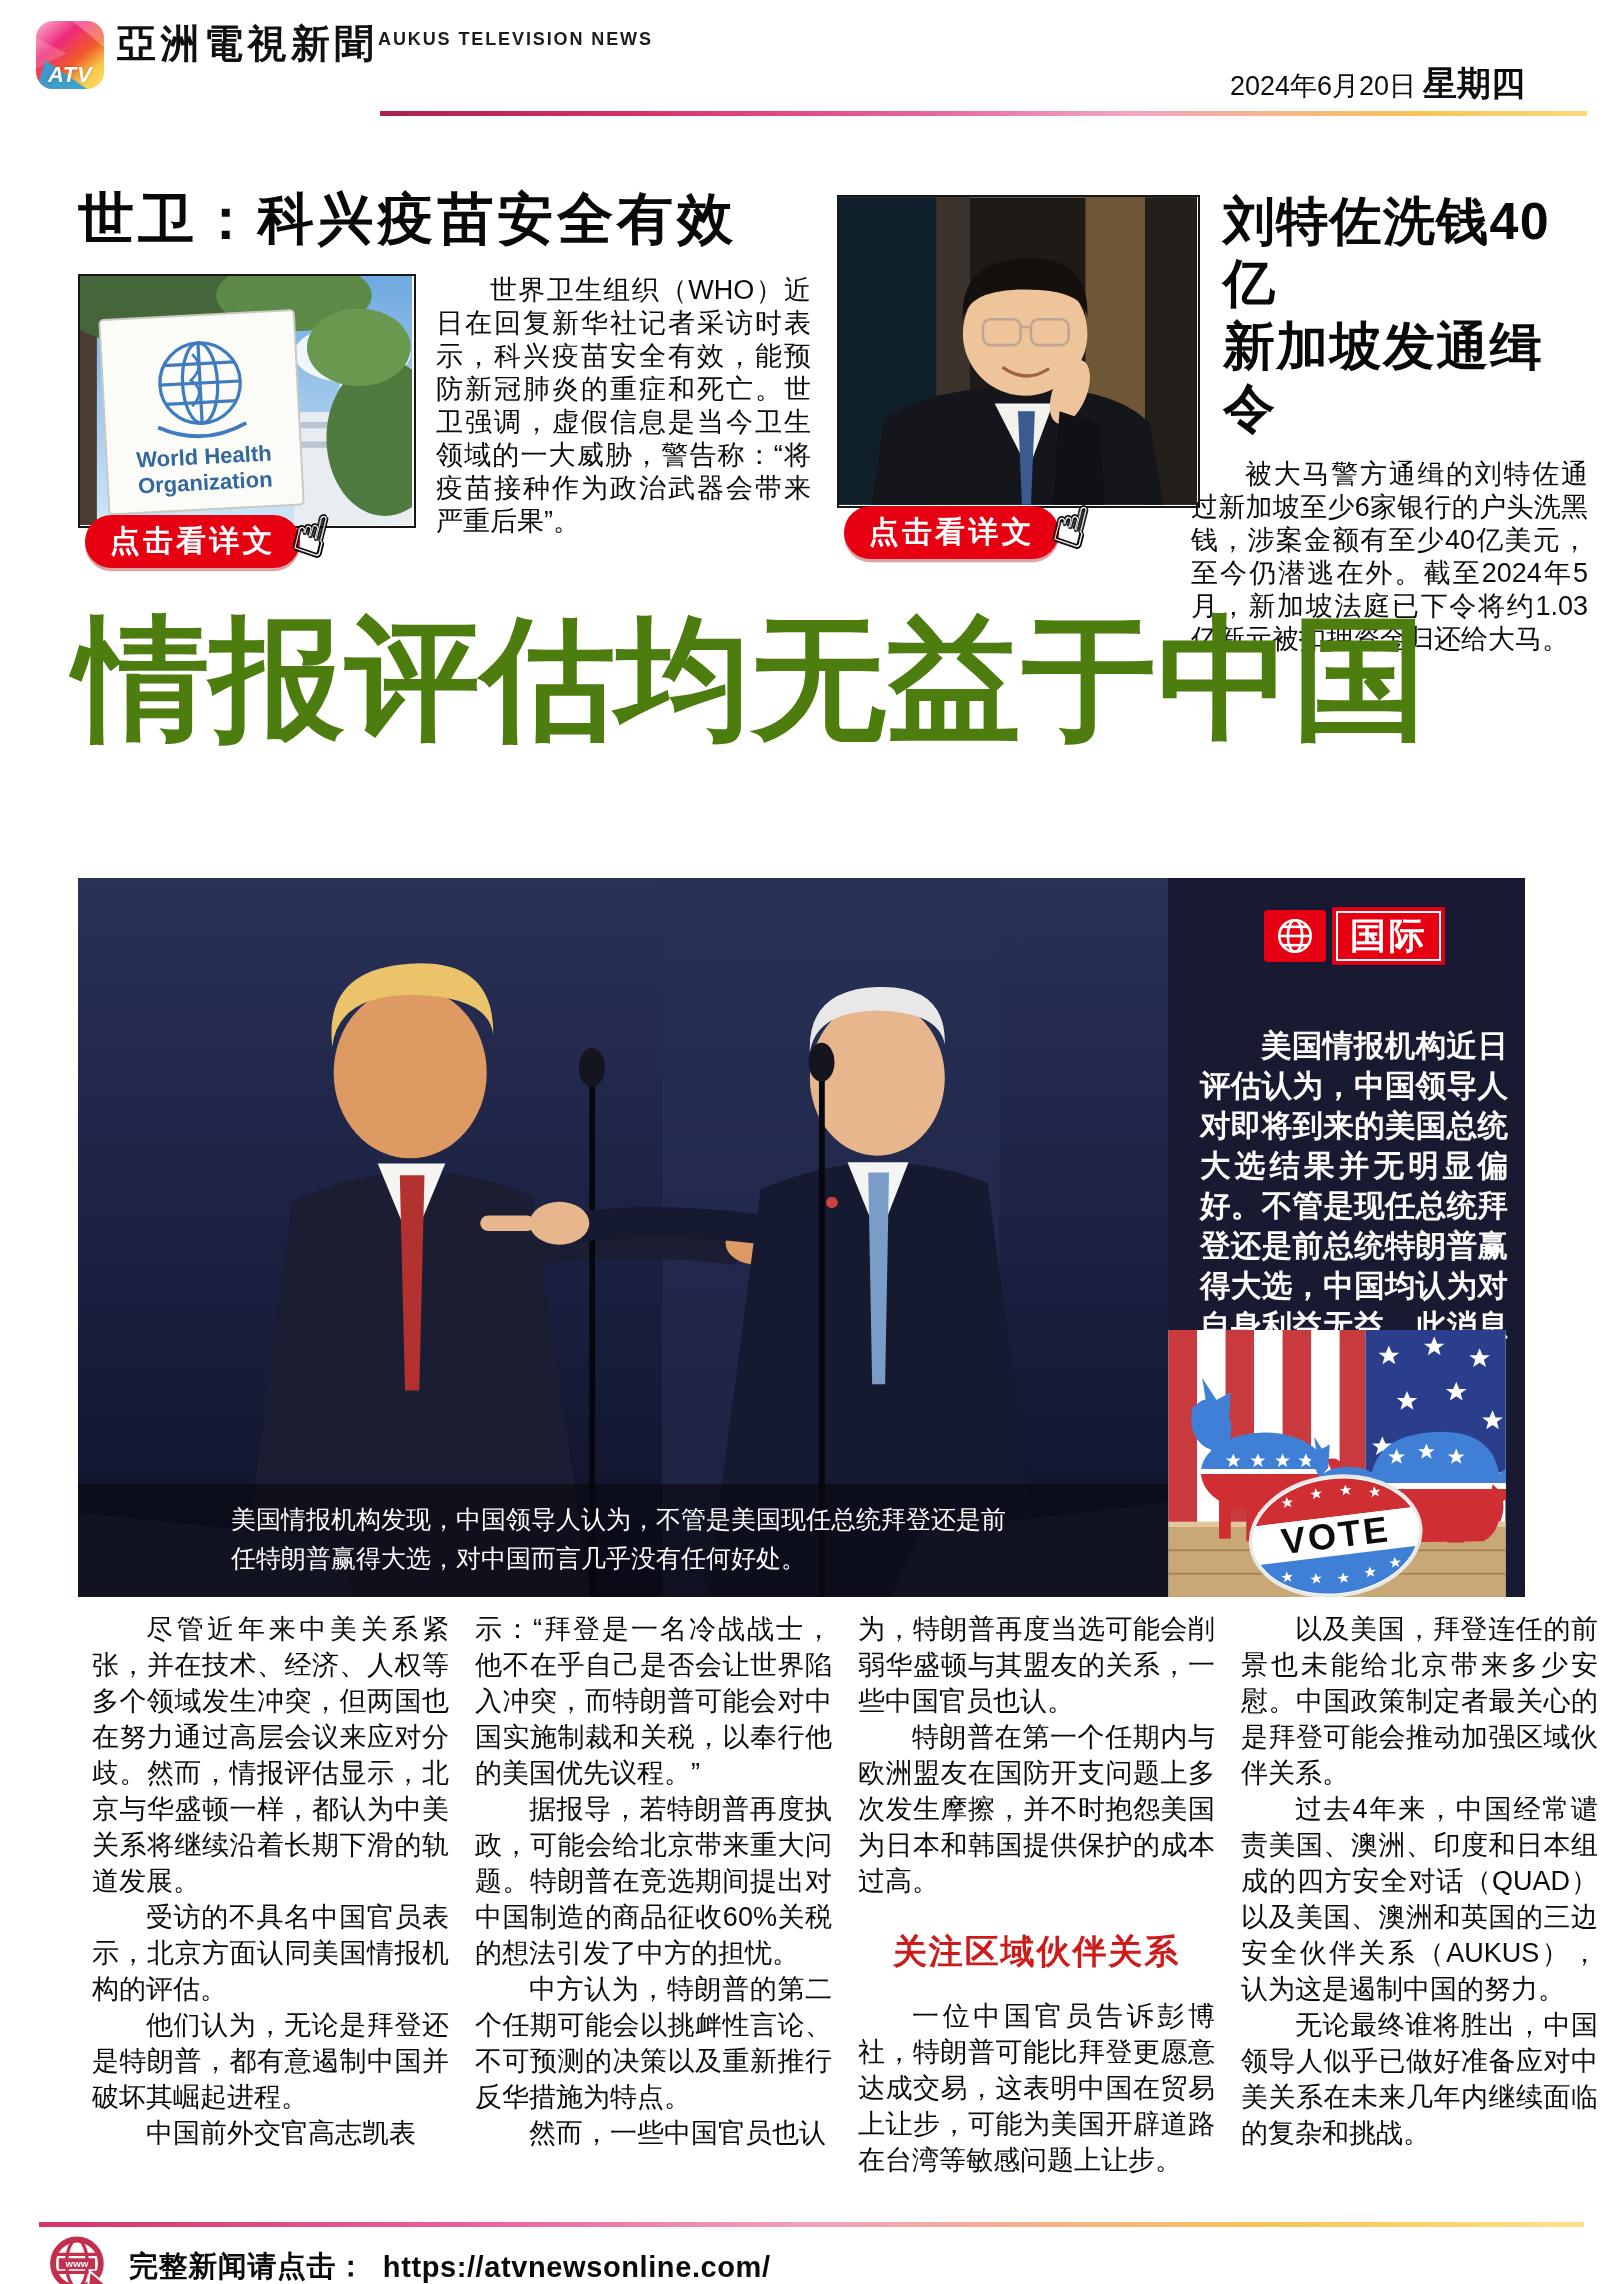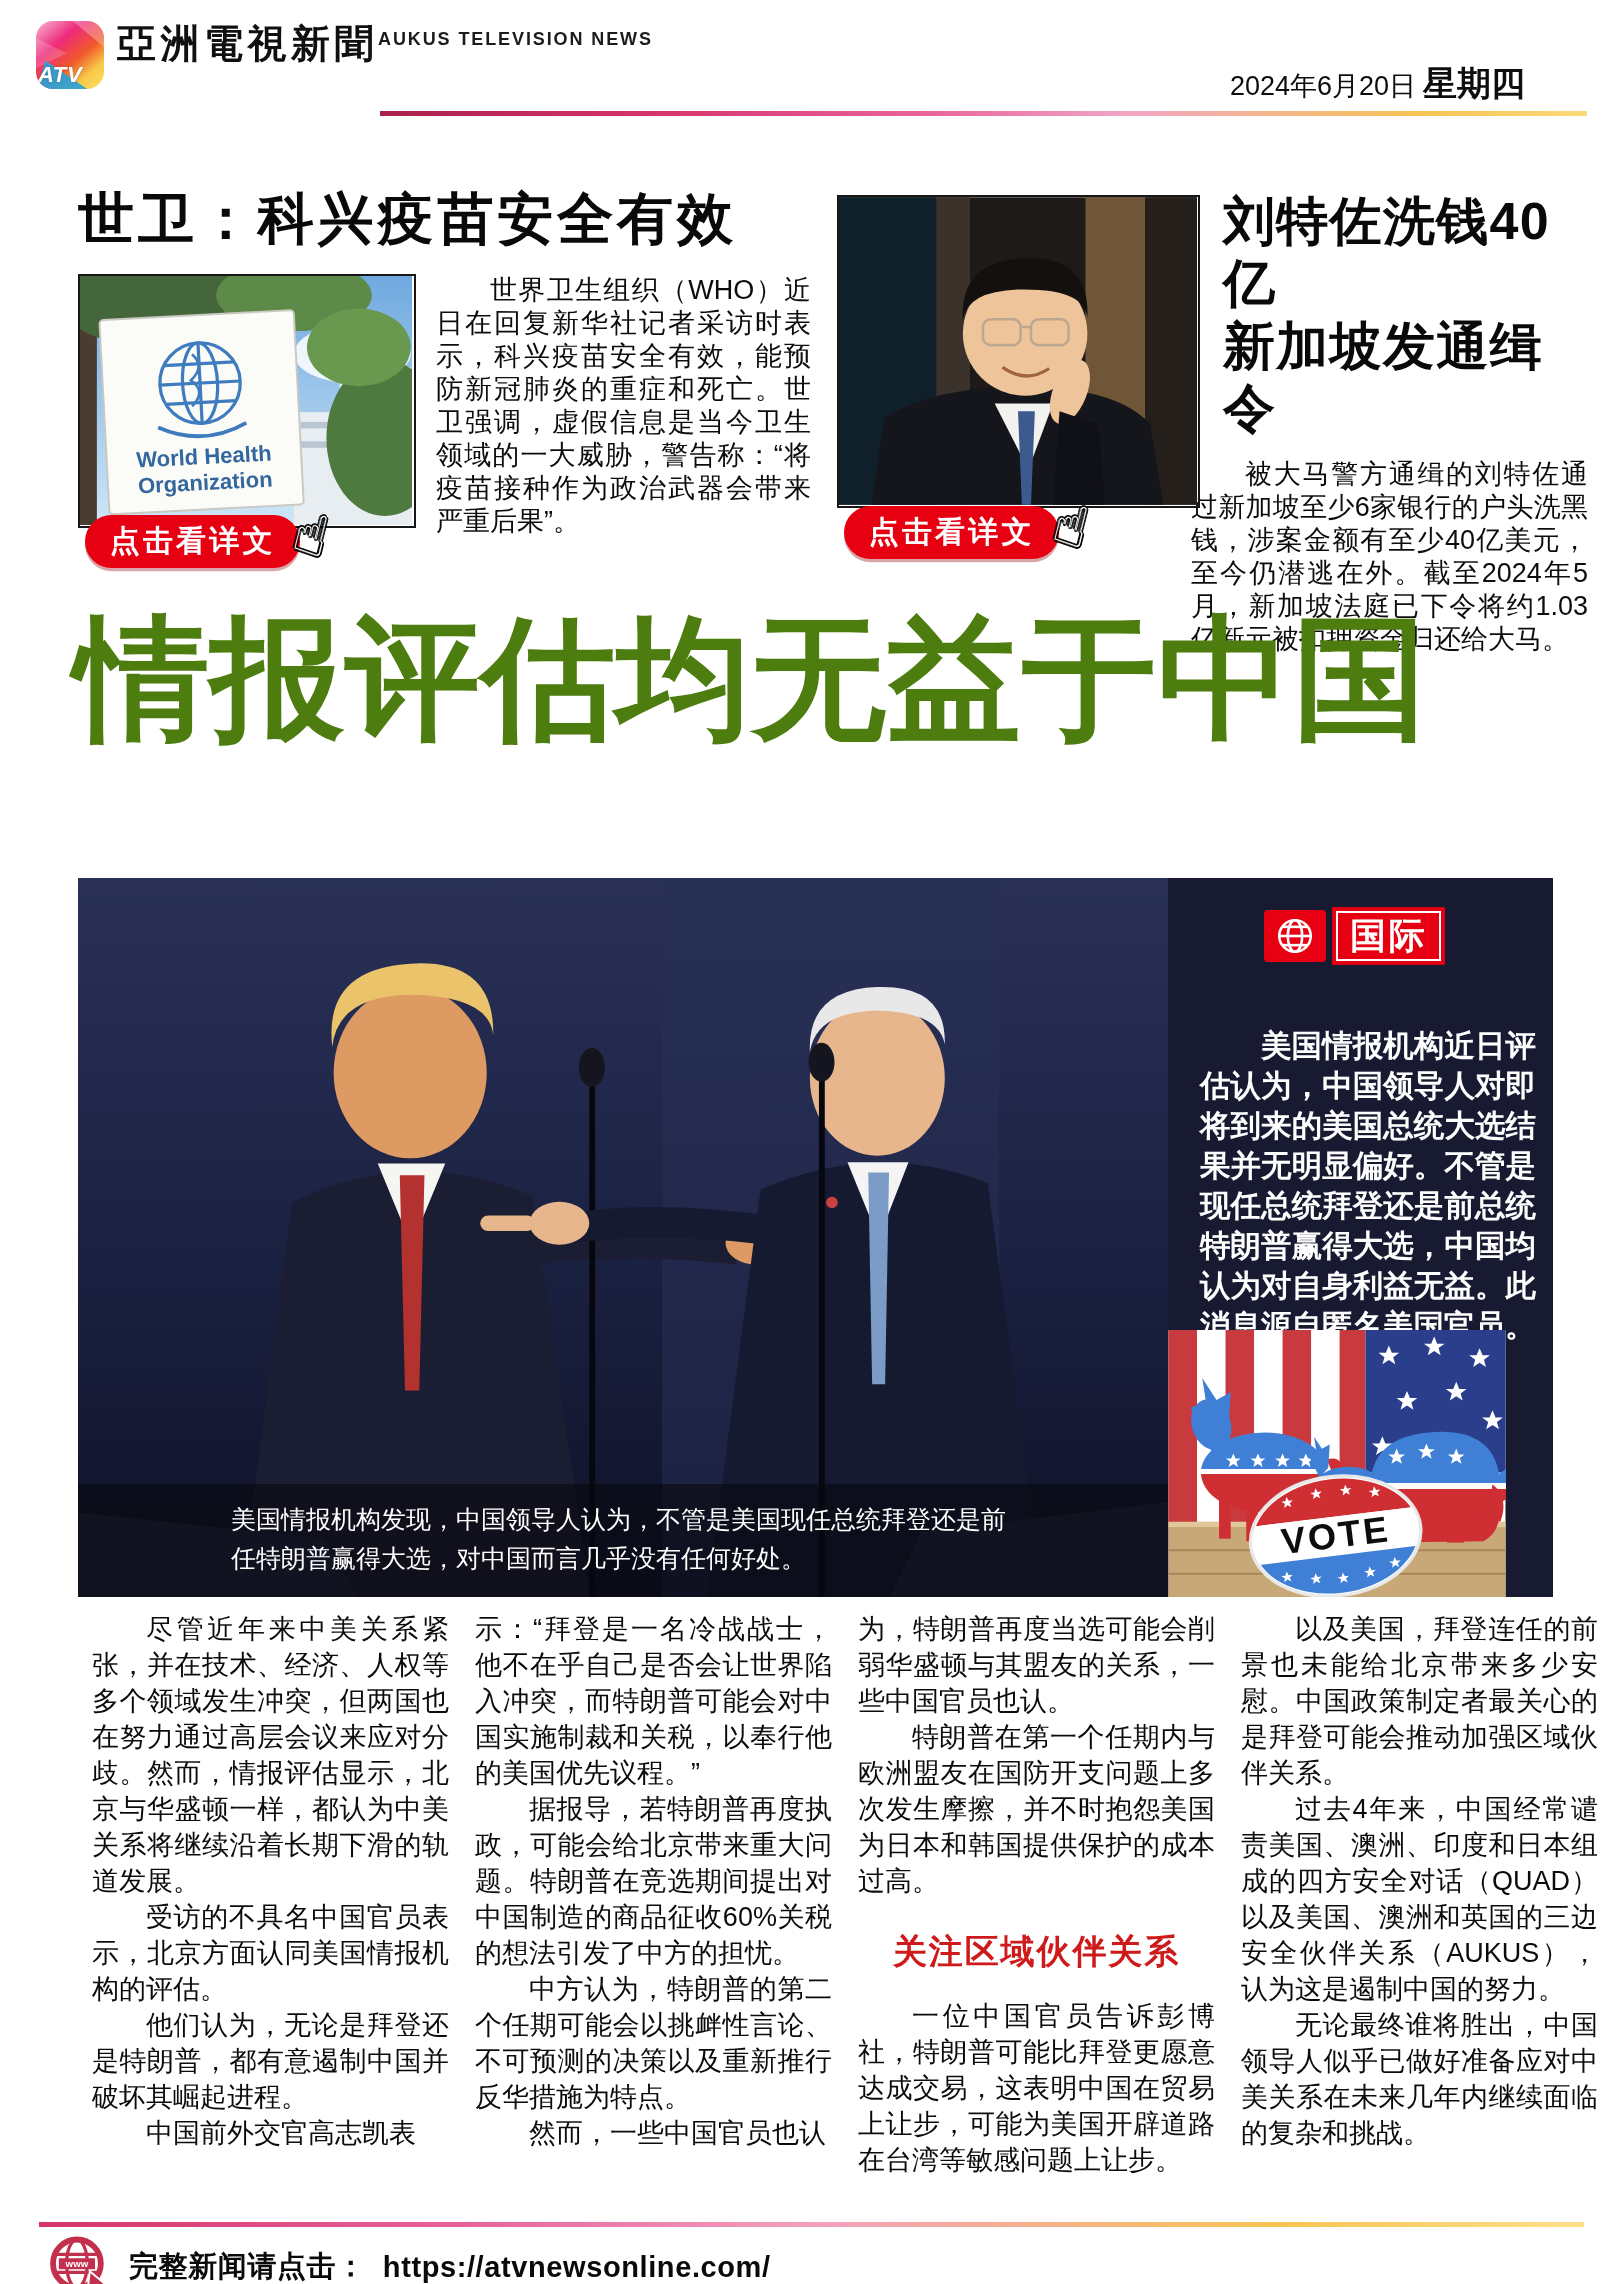--- a/index.html
+++ b/index.html
@@ -13,21 +13,21 @@
   .masthead{position:absolute;top:21px;left:36px;right:36px;height:97px;}
   .logo-row{display:flex;align-items:flex-start;gap:13px;}
   .logo-icon{width:68px;height:68px;border-radius:17px;position:relative;overflow:hidden;flex:none;
     background:linear-gradient(140deg,#f9b8d4 0%,#ee2a7b 32%,#f0592a 58%,#f7c948 78%,#ffe066 100%);}
   .logo-icon .facet{position:absolute;right:-12%;top:-14%;width:75%;height:62%;
     background:rgba(255,255,255,.28);clip-path:polygon(0 0,100% 0,100% 100%);}
   .logo-icon .facet2{position:absolute;left:-10%;top:20%;width:55%;height:55%;
     background:rgba(255,255,255,.18);clip-path:polygon(0 0,100% 50%,0 100%);}
   .logo-icon .tri{position:absolute;left:0;bottom:-1.3px;width:78%;height:44%;
     background:#2e9fd8;clip-path:polygon(0 100%,100% 100%,18% 0);opacity:.92;}
-  .logo-atv{position:absolute;left:2px;bottom:1.3px;color:#fff;font-size:22px;font-weight:bold;
+  .logo-atv{position:absolute;left:12px;bottom:1.3px;color:#fff;font-size:22px;font-weight:bold;
     font-style:italic;letter-spacing:0.6px;text-shadow:0 0 2.6px rgba(0,0,0,.25);}
   .brand{display:flex;flex-direction:row;padding-top:2.6px;}
   .brand-zh{font-size:39px;font-weight:900;letter-spacing:4.5px;line-height:1.05;color:#101010;}
   .brand-en{font-size:18px;font-weight:700;letter-spacing:1.9px;color:#1c1c1c;margin-top:5.2px;}
   .masthead-date{position:absolute;right:62px;top:40px;font-size:27px;color:#0d0d0d;white-space:nowrap;}
   .masthead-date .wd{font-size:34px;font-weight:900;margin-left:7px;}
   .masthead-rule{position:absolute;left:344px;right:0;top:90px;height:4.5px;
     background:linear-gradient(90deg,#a8224a 0%,#d6336c 22%,#e8639a 45%,#f2a6c4 62%,#f6c453 86%,#fbd97a 100%);}
 
   
@@ -61,21 +61,21 @@
   .headline{position:absolute;top:609px;left:75px;width:1493px;}
   .hl1{margin:0;font-size:97px;font-weight:900;letter-spacing:1.9px;line-height:1.1;color:#080808;}
   .hl2{margin:2.6px 0 0 0;font-size:134px;font-weight:900;letter-spacing:1.3px;line-height:1.0;color:#4d7c0f;}
 
   
   .feature{position:absolute;top:878px;left:78px;width:1447px;height:719px;display:flex;}
   .debate{position:relative;width:1090px;height:719px;background:#141830;overflow:hidden;flex:none;}
   .debate svg.photo{position:absolute;inset:0;}
   .caption{position:absolute;left:0;right:0;bottom:0;background:rgba(8,8,14,.62);color:#fff;
     font-size:25px;line-height:1.55;padding:15.6px 149px 19.5px 153px;text-align:left;box-sizing:border-box;}
-  .sidebar{position:relative;width:357px;height:719px;background:#181a31;flex:none;color:#fff;padding-left:28px;}
+  .sidebar{position:relative;width:357px;height:719px;background:#181a31;flex:none;color:#fff;}
   .badge{position:absolute;left:96px;top:32px;display:flex;align-items:center;gap:10.4px;}
   .badge-globe{width:62px;height:52px;background:#e60012;border-radius:3.9px;display:flex;
     align-items:center;justify-content:center;}
   .badge-label{background:#e60012;border:2.6px solid #ffffff;box-shadow:0 0 0 3.9px #e60012;
     padding:1.3px 11.7px;font-size:36px;font-weight:900;letter-spacing:2.6px;color:#fff;line-height:1.2;}
   .sb-text{position:absolute;left:32px;right:17px;top:116px;font-size:30.5px;font-weight:700;
     line-height:40px;text-align:justify;text-indent:2em;color:#fefefe;}
   .vote-wrap{position:absolute;left:0;bottom:0;width:338px;height:267px;overflow:hidden;}
 
   

